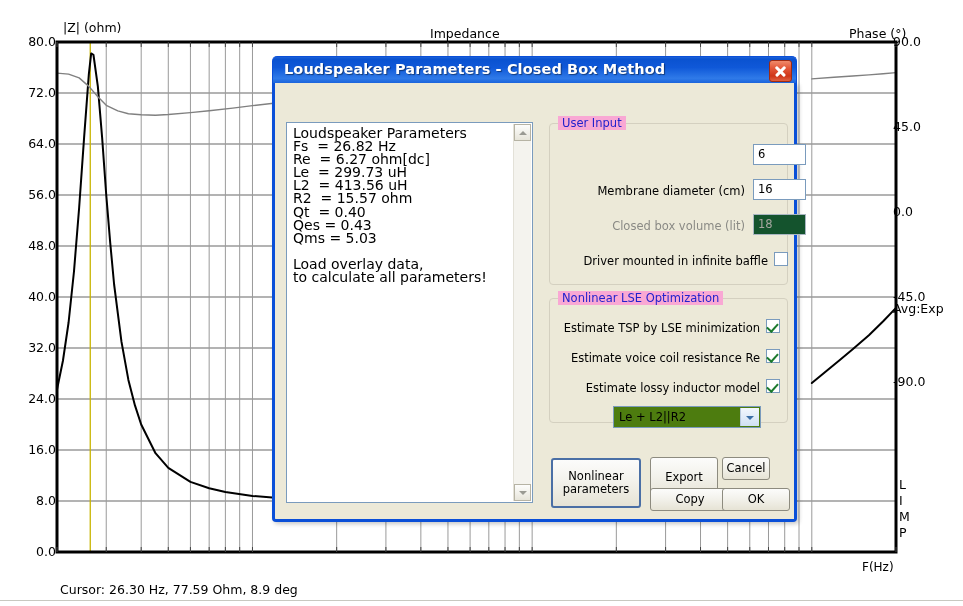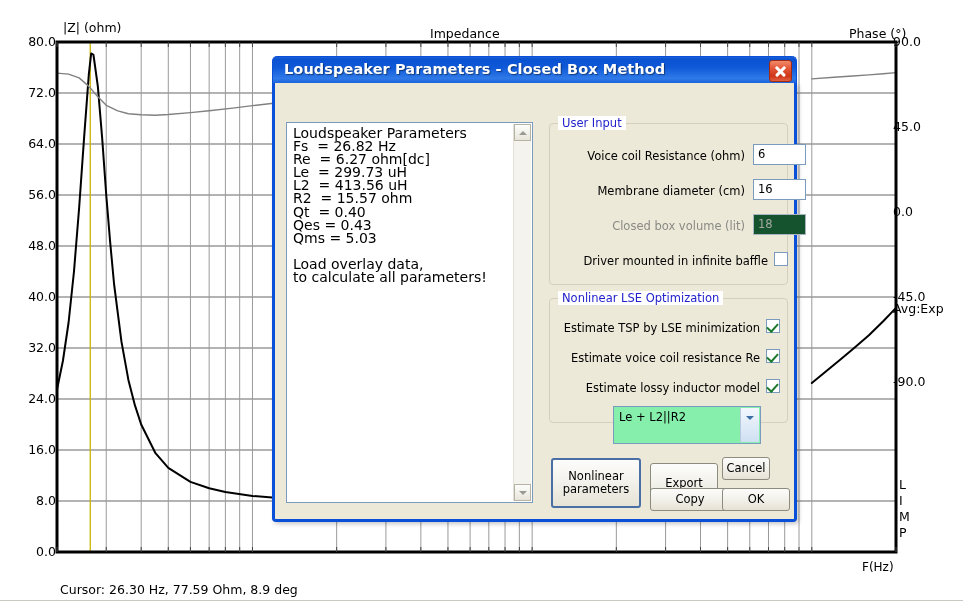--- a/index.html
+++ b/index.html
@@ -113,21 +113,21 @@
   .sb-btn.up .sb-arrow { border-bottom: 4px solid #9a9a93; }
   .sb-btn.dn .sb-arrow { border-top: 4px solid #9a9a93; }
 
   
   .groupbox {
     position: absolute; border: 1px solid #d4d0c0; border-radius: 4px;
     box-sizing: border-box;
   }
   .group-legend {
     position: absolute; top: -8px; left: 8px; padding: 0 4px;
-    background: #ffffff; color: #2222cc; font-size: 11.5px; white-space: nowrap;
+    background: #f9a8d4; color: #2222cc; font-size: 11.5px; white-space: nowrap;
   }
   #grp-user { left: 274px; top: 40px; width: 239px; height: 162px; }
   #grp-lse  { left: 274px; top: 215px; width: 239px; height: 125px; }
 
   .field-label {
     position: absolute; font-size: 11.5px; color: #000; text-align: right; white-space: nowrap;
   }
   .field-label.dim { color: #8a8a85; }
   .textbox {
     position: absolute; background: #ffffff; border: 1px solid #7a9bbd;
@@ -139,22 +139,22 @@
   .checkbox {
     position: absolute; width: 14px; height: 14px; background: #ffffff;
     border: 1px solid #7a9bbd; box-sizing: border-box; cursor: pointer;
   }
   .checkbox.checked::after {
     content: ""; position: absolute; left: 2px; top: 1px; width: 5px; height: 9px;
     border: solid #1b7a2e; border-width: 0 2.4px 2.4px 0; transform: rotate(42deg);
   }
 
   #combo {
-    position: absolute; left: 338px; top: 323px; width: 148px; height: 38px;
-    background: #86efac; border: 1px solid #7a9bbd; box-sizing: border-box; cursor: pointer;
+    position: absolute; left: 338px; top: 323px; width: 148px; height: 22px;
+    background: #4d7c0f; border: 1px solid #7a9bbd; box-sizing: border-box; cursor: pointer;
   }
   #combo-text {
     position: absolute; left: 5px; top: 3px; font-size: 11.5px; color: #000; white-space: nowrap;
   }
   #combo-btn {
     position: absolute; right: 1px; top: 1px; width: 18px; bottom: 1px;
     background: linear-gradient(to bottom,#f2f7fd,#cfe0f3);
     border-left: 1px solid #b8c9dd;
   }
   #combo-btn::after {
@@ -166,21 +166,21 @@
   
   .btn {
     position: absolute; background: linear-gradient(to bottom,#fcfcfb 0%,#f3f2ec 45%,#e6e3d5 100%);
     border: 1px solid #8d8b7f; border-radius: 3px; box-sizing: border-box;
     font-size: 11.5px; color: #000; cursor: pointer;
     display: flex; align-items: center; justify-content: center; text-align: center;
     line-height: 13px;
   }
   .btn.default { border: 2px solid #4a6fa5; }
   #btn-calc   { left: 276px; top: 375px; width: 90px; height: 50px; }
-  #btn-export { left: 375px; top: 374px; width: 68px; height: 41px; margin-top: 6px; }
+  #btn-export { left: 375px; top: 374px; width: 68px; height: 41px; }
   #btn-cancel { left: 447px; top: 374px; width: 48px; height: 23px; }
   #btn-copy   { left: 375px; top: 405px; width: 80px; height: 23px; }
   #btn-ok     { left: 447px; top: 405px; width: 68px; height: 23px; }
 </style>
 </head>
 <body>
 
 <div id="root">
 
   <div id="chart-wrap">
@@ -348,21 +348,20 @@
           </div>
         <div class="sb-btn dn">
             <div class="sb-arrow"></div>
           </div>
       </div>
     </div>
 
     <div class="groupbox" id="grp-user">
       <div class="group-legend">User Input</div>
 
-      <div class="field-label" style="left:10px; top:25px; width:185px;">Voice coil Resistance (ohm)</div>
       <div class="textbox" style="left:203px; top:20px; width:53px;">6</div>
 
       <div class="field-label" style="left:10px; top:60px; width:185px;">Membrane diameter (cm)</div>
       <div class="textbox" style="left:203px; top:55px; width:53px;">16</div>
 
       <div class="field-label dim" style="left:10px; top:95px; width:185px;">Closed box volume (lit)</div>
       <div class="textbox disabled" style="left:203px; top:90px; width:53px;">18</div>
 
       <div class="field-label" style="left:10px; top:130px; width:208px;">Driver mounted in infinite baffle</div>
       <div class="checkbox" id="cb-baffle" style="left:224px; top:128px;"></div>

